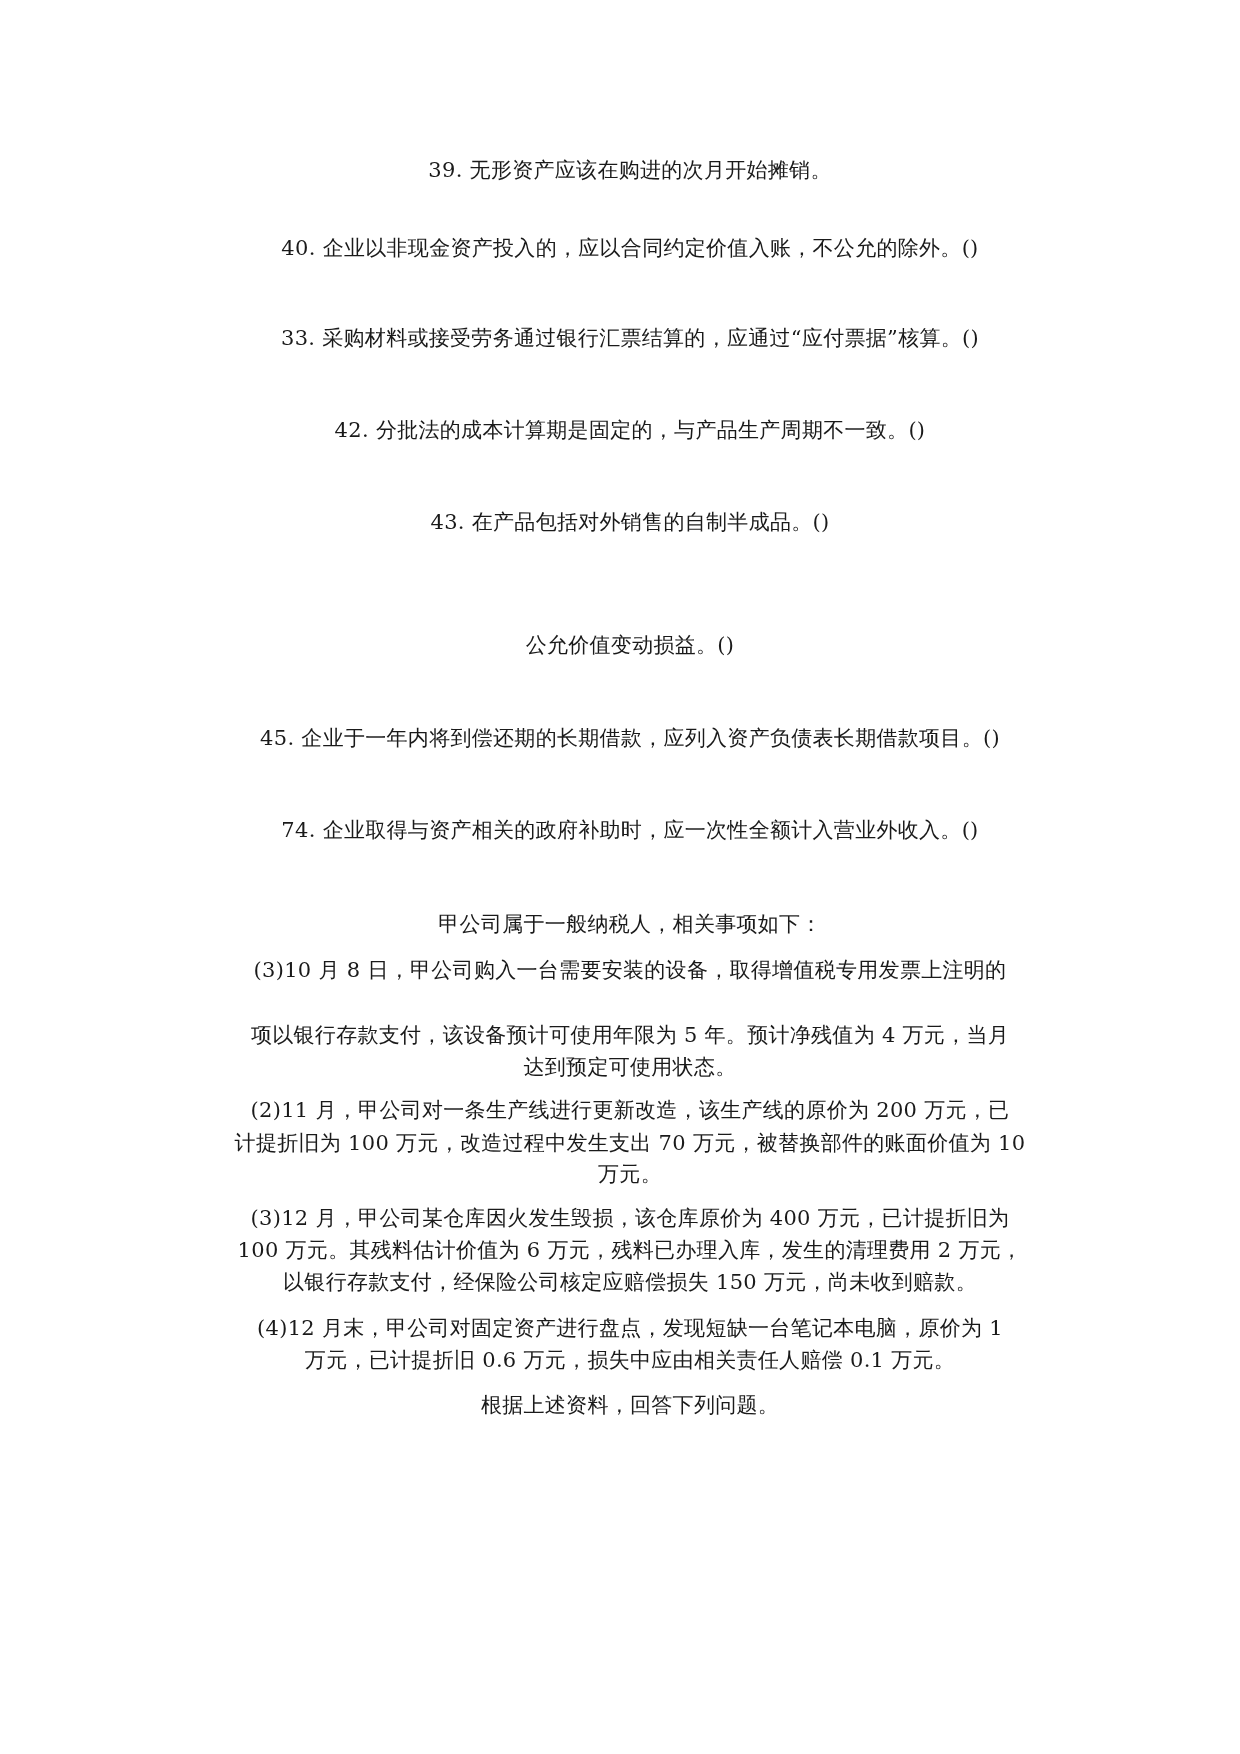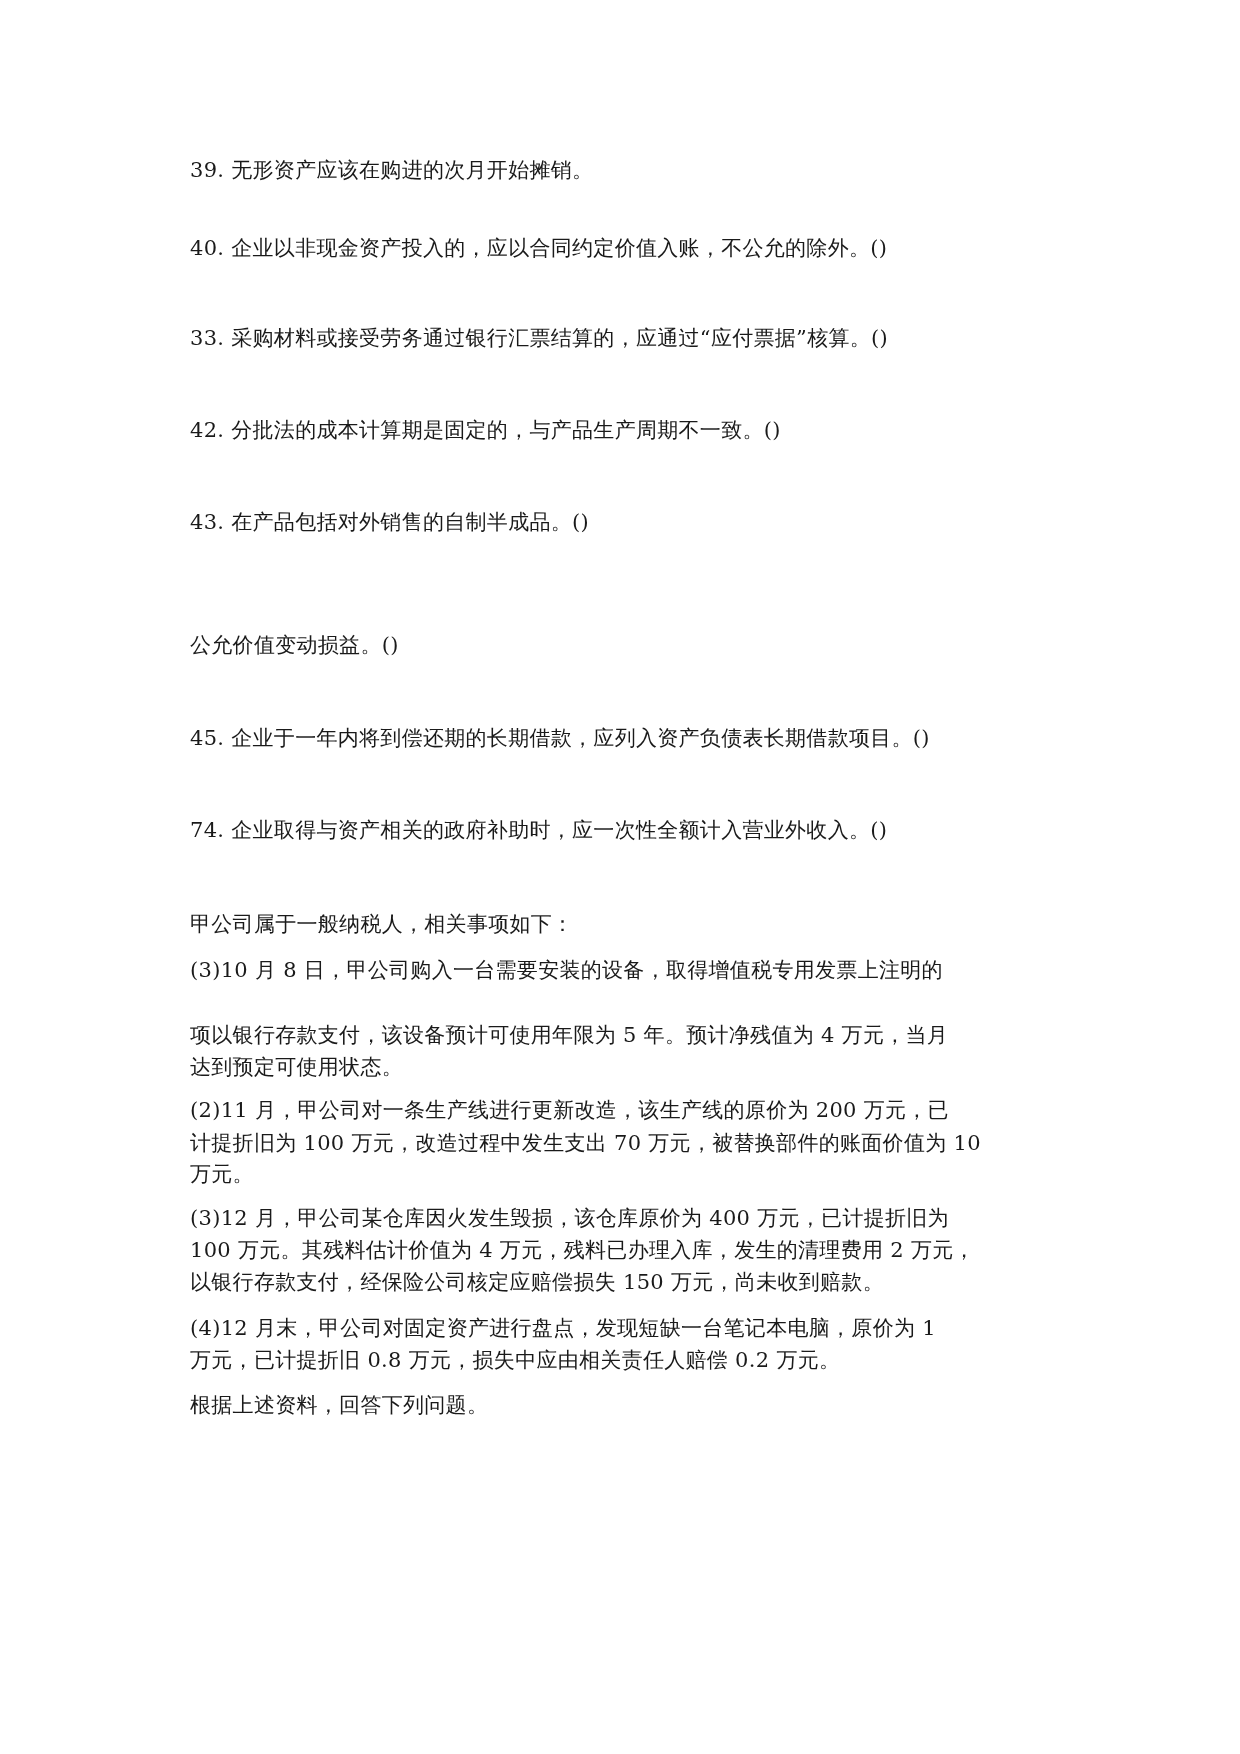--- a/index.html
+++ b/index.html
@@ -1,18 +1,18 @@
 <!DOCTYPE html>
 <html><head>
 <meta charset="utf-8">
 <style>
   html, body { margin: 0; padding: 0; background: #ffffff; }
   body { width: 1240px; height: 1754px; position: relative; overflow: hidden;
          font-family: "DejaVu Serif", "Liberation Serif", serif; color: #1a1a1a; }
-  .page { position: absolute; left: 0; top: 0; width: 1240px; height: 1754px; }
+  .page { position: absolute; left: 0; top: 0; width: 1240px; height: 1754px; text-align: center; }
   .line { position: absolute; left: 190px; width: 880px; font-size: 21px;
           line-height: 32px; white-space: nowrap; letter-spacing: 0.3px; }
   .q { }
 </style>
 </head>
 <body>
 
 <div class="page">
 
   <div class="line q" style="top:154px">39. 无形资产应该在购进的次月开始摊销。</div>
@@ -28,21 +28,21 @@
 
   <div class="line" style="top:954px">(3)10 月 8 日，甲公司购入一台需要安装的设备，取得增值税专用发票上注明的</div>
   <div class="line" style="top:1019px">项以银行存款支付，该设备预计可使用年限为 5 年。预计净残值为 4 万元，当月</div>
   <div class="line" style="top:1051px">达到预定可使用状态。</div>
 
   <div class="line" style="top:1094px">(2)11 月，甲公司对一条生产线进行更新改造，该生产线的原价为 200 万元，已</div>
   <div class="line" style="top:1127px">计提折旧为 100 万元，改造过程中发生支出 70 万元，被替换部件的账面价值为 10</div>
   <div class="line" style="top:1158px">万元。</div>
 
   <div class="line" style="top:1202px">(3)12 月，甲公司某仓库因火发生毁损，该仓库原价为 400 万元，已计提折旧为</div>
-  <div class="line" style="top:1234px">100 万元。其残料估计价值为 4 万元，残料已办理入库，发生的清理费用 2 万元，</div>
+  <div class="line" style="top:1234px">100 万元。其残料估计价值为 6 万元，残料已办理入库，发生的清理费用 2 万元，</div>
   <div class="line" style="top:1266px">以银行存款支付，经保险公司核定应赔偿损失 150 万元，尚未收到赔款。</div>
 
   <div class="line" style="top:1312px">(4)12 月末，甲公司对固定资产进行盘点，发现短缺一台笔记本电脑，原价为 1</div>
-  <div class="line" style="top:1344px">万元，已计提折旧 0.8 万元，损失中应由相关责任人赔偿 0.2 万元。</div>
+  <div class="line" style="top:1344px">万元，已计提折旧 0.6 万元，损失中应由相关责任人赔偿 0.1 万元。</div>
 
   <div class="line" style="top:1389px">根据上述资料，回答下列问题。</div>
 
 </div>
 
 </body></html>

